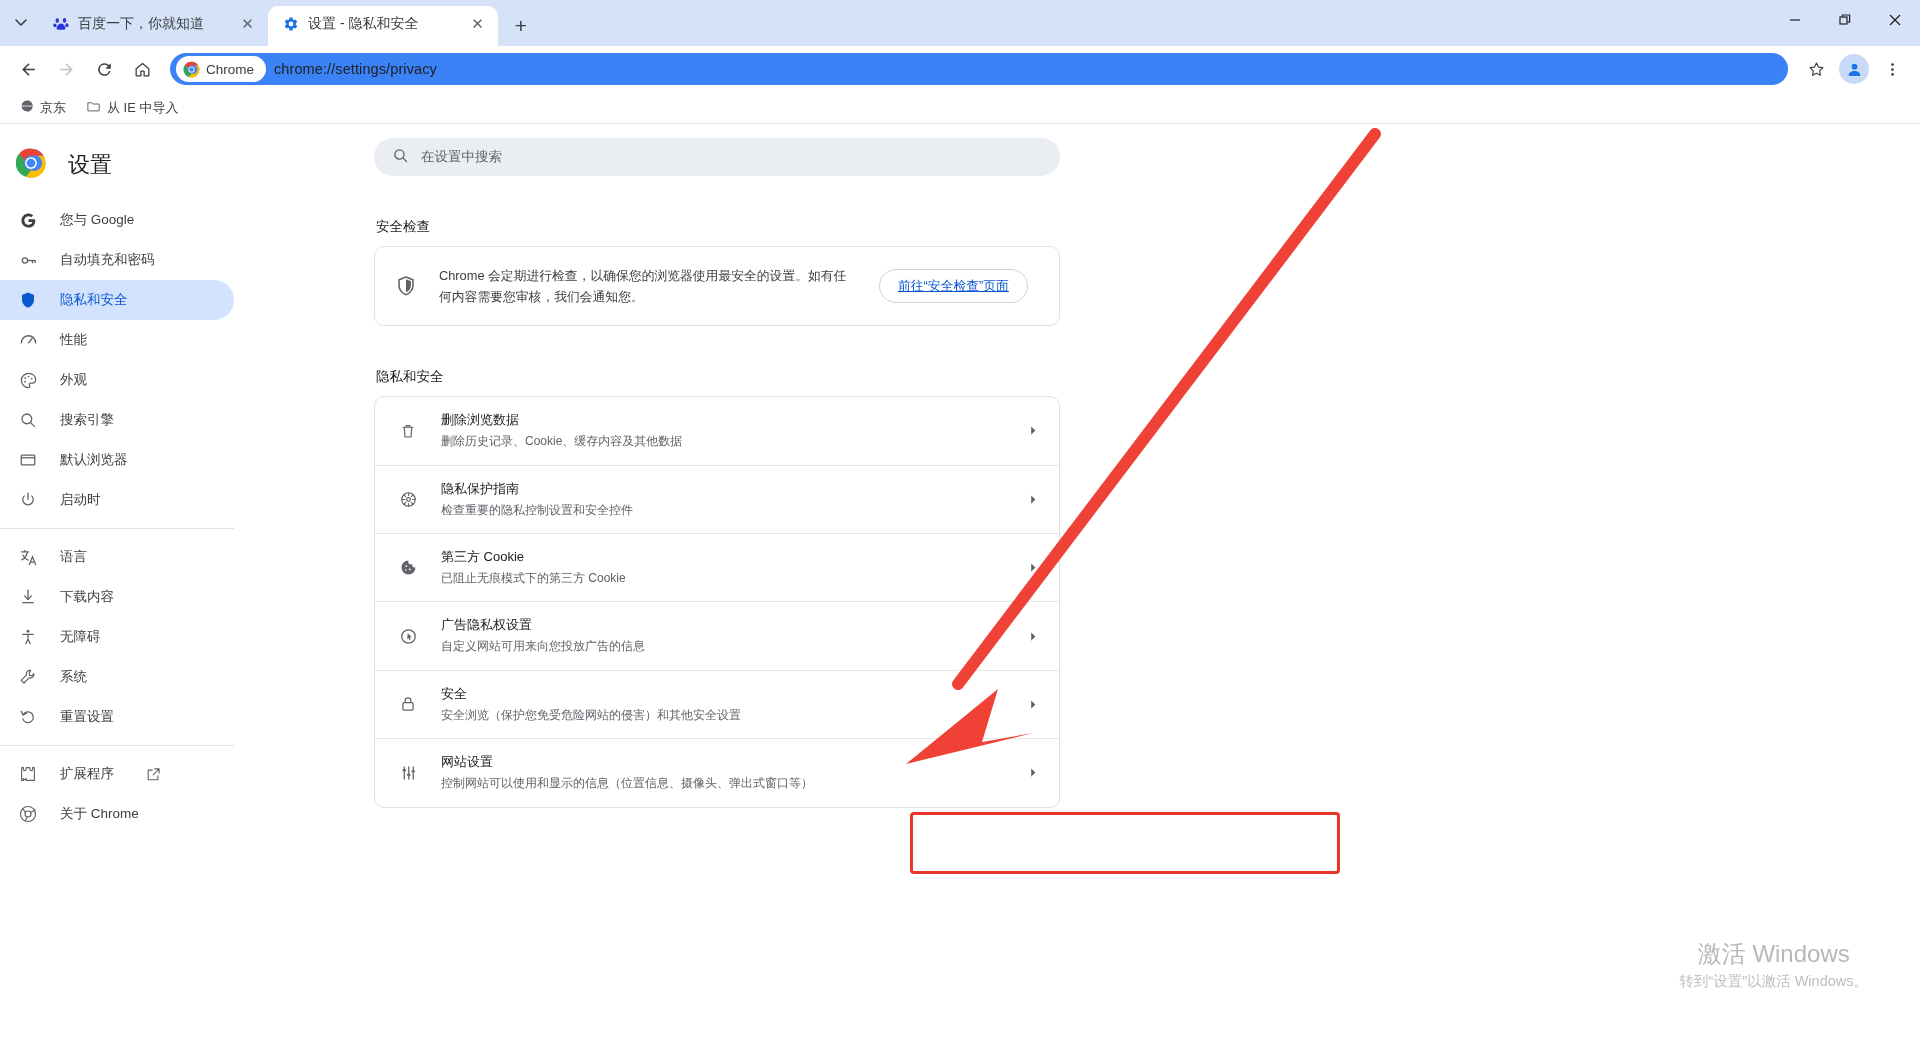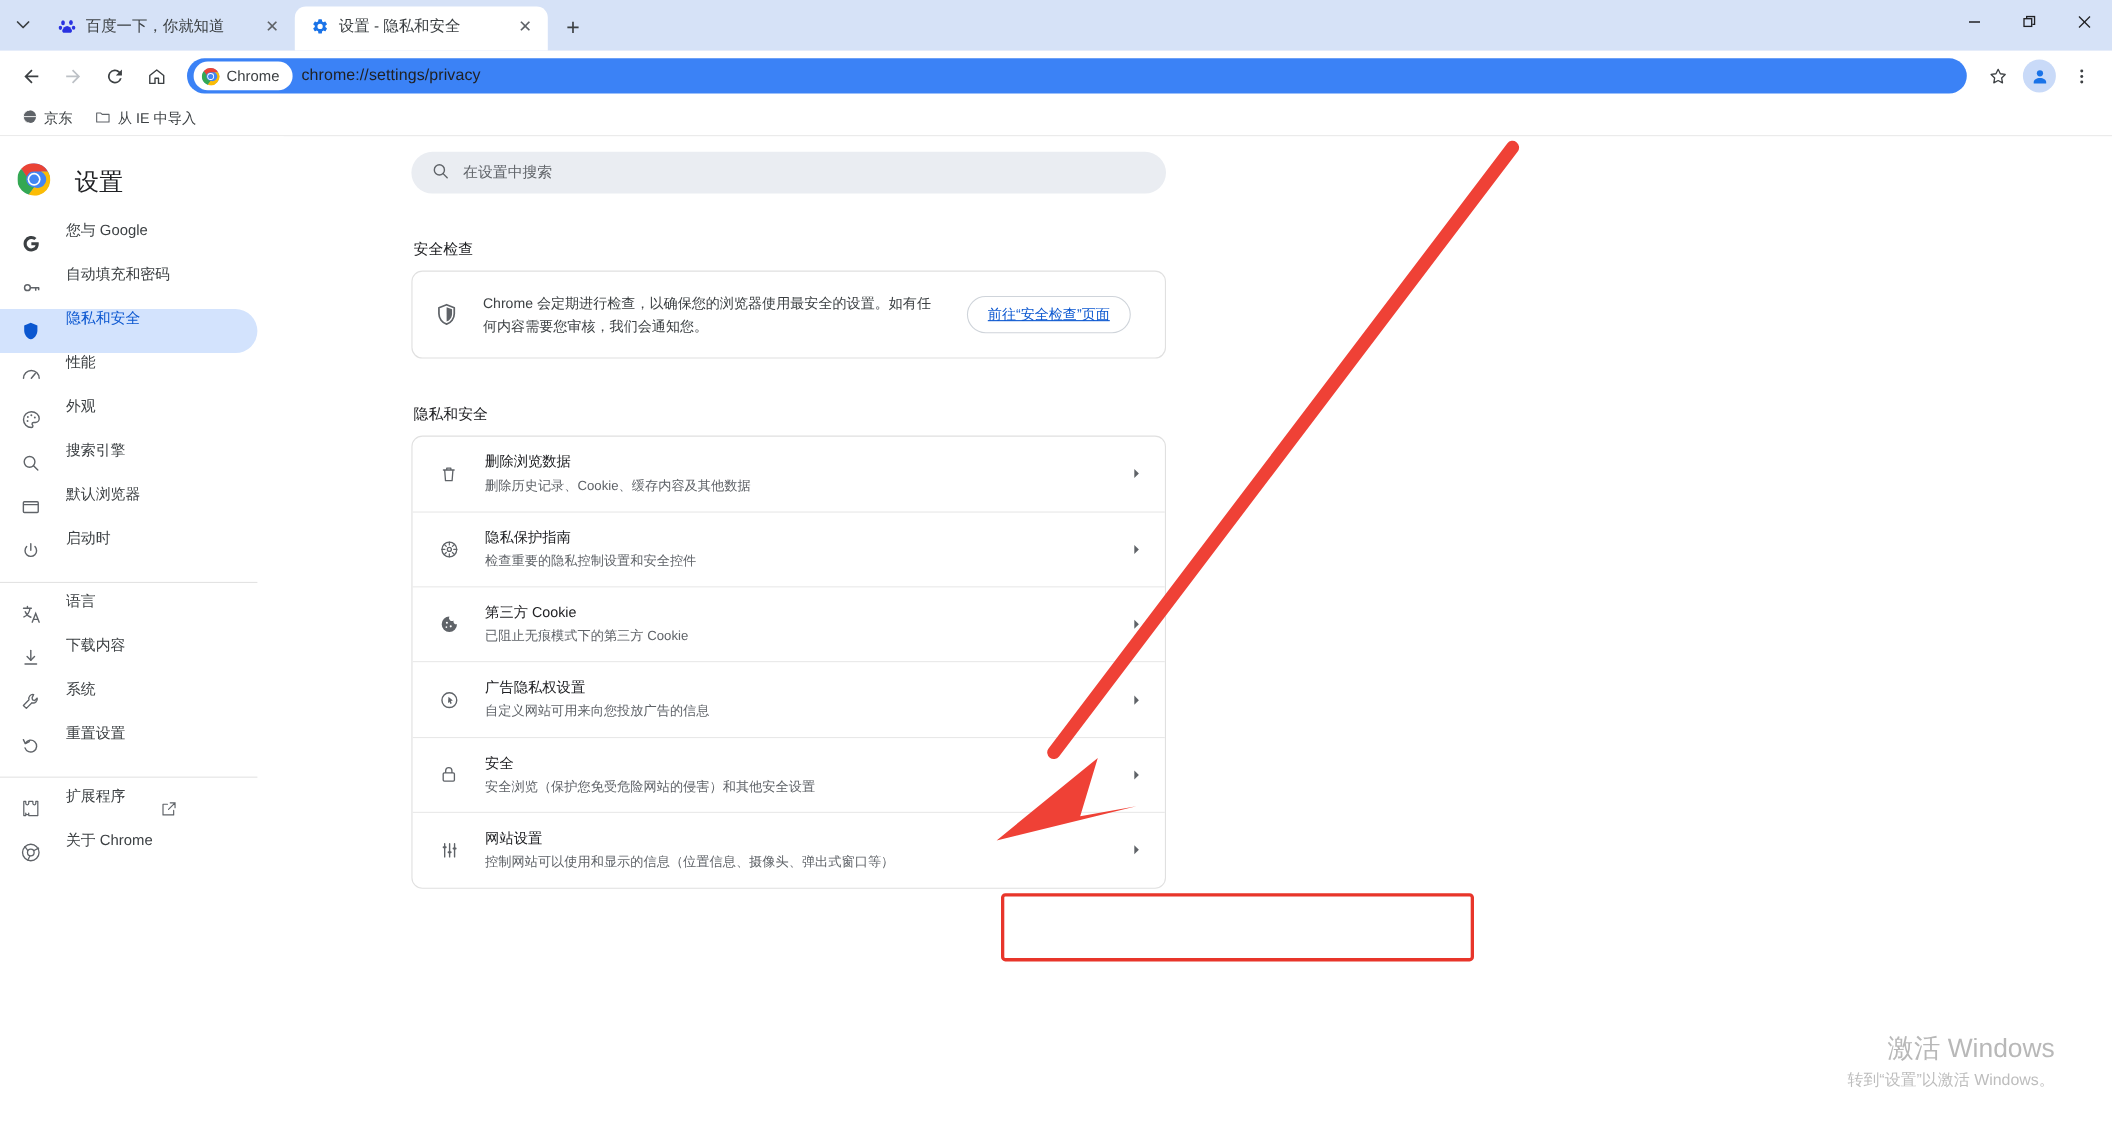--- a/index.html
+++ b/index.html
@@ -79,21 +79,21 @@
 
   
   .page { display: flex; height: calc(1040px - 46px - 46px - 33px); background: #fff; position: relative; }
 
   
   .sidebar { width: 258px; flex: 0 0 258px; padding-top: 14px; background: #fff; }
   .settings-head { display: flex; align-items: center; gap: 22px; padding: 10px 0 18px 16px; }
   .settings-title { font-size: 22px; color: #202124; }
   .navlist { padding: 0 0 0 0; }
   .navitem {
-    display: flex; gap: 22px; height: 40px;
+    display: flex; align-items: center; gap: 22px; height: 40px;
     padding-left: 18px; margin: 0 24px 0 0; border-radius: 0 20px 20px 0;
     font-size: 13.5px; color: #3c4043;
   }
   .navitem .ic { width: 20px; flex: 0 0 20px; display:flex; align-items:center; justify-content:center; color:#5f6368; }
   .navitem.selected { background: #d3e3fd; color: #0b57d0; }
   .navitem.selected .ic { color: #0b57d0; }
   .navdivider { height: 1px; background: #e3e3e3; margin: 8px 24px 8px 0; }
   .ext-arrow { margin-left: 10px; display:flex; align-items:center; color:#5f6368; }
 
   
@@ -128,21 +128,21 @@
 
   
   .anno { position: absolute; inset: 0; pointer-events: none; }
   .anno-box {
     position: absolute; left: 652px; top: 688px; width: 430px; height: 62px;
     border: 3px solid #e8352a; border-radius: 4px;
   }
 
   
   .watermark {
-    position: absolute; right: 52px; bottom: 48px; text-align: right; color: #b6b6b6;
+    position: absolute; right: 52px; bottom: 48px; text-align: center; color: #b6b6b6;
     pointer-events: none;
   }
   .wm-title { font-size: 24px; line-height: 1.25; color: #b8b8b8; }
   .wm-sub { font-size: 14.5px; color: #bdbdbd; margin-top: 3px; }
 </style>
 </head>
 <body>
 
 <div class="tabstrip">
   <div class="tabstrip-dropdown">
@@ -398,20 +398,29 @@
         <span class="ic">
           <svg width="18" height="18" viewBox="0 0 24 24">
               <line x1="12" y1="3" x2="12" y2="15" stroke="#5f6368" stroke-width="1.7" stroke-linecap="round"></line>
               <polyline points="7.5,10.5 12,15 16.5,10.5" fill="none" stroke="#5f6368" stroke-width="1.7" stroke-linecap="round" stroke-linejoin="round"></polyline>
               <line x1="5" y1="19.5" x2="19" y2="19.5" stroke="#5f6368" stroke-width="1.7" stroke-linecap="round"></line>
             </svg>
         </span>
         <span>下载内容</span>
       </div>
 
+      <div class="navitem">
+        <span class="ic">
+          <svg width="18" height="18" viewBox="0 0 24 24">
+              <circle cx="12" cy="4.3" r="1.9" fill="#5f6368"></circle>
+              <path d="M5 8.5h14M12 8.5v7M12 15l-3 6M12 15l3 6" fill="none" stroke="#5f6368" stroke-width="1.7" stroke-linecap="round"></path>
+            </svg>
+        </span>
+        <span>无障碍</span>
+      </div>
 
       <div class="navitem">
         <span class="ic">
           <svg width="18" height="18" viewBox="0 0 24 24">
               <path d="M15.5 3.2a5 5 0 0 0-5.7 6.4L3 16.4 6.6 20l6.8-6.8a5 5 0 0 0 6.4-5.7l-3 3-2.6-.7-.7-2.6z" fill="none" stroke="#5f6368" stroke-width="1.6" stroke-linejoin="round"></path>
             </svg>
         </span>
         <span>系统</span>
       </div>
 

